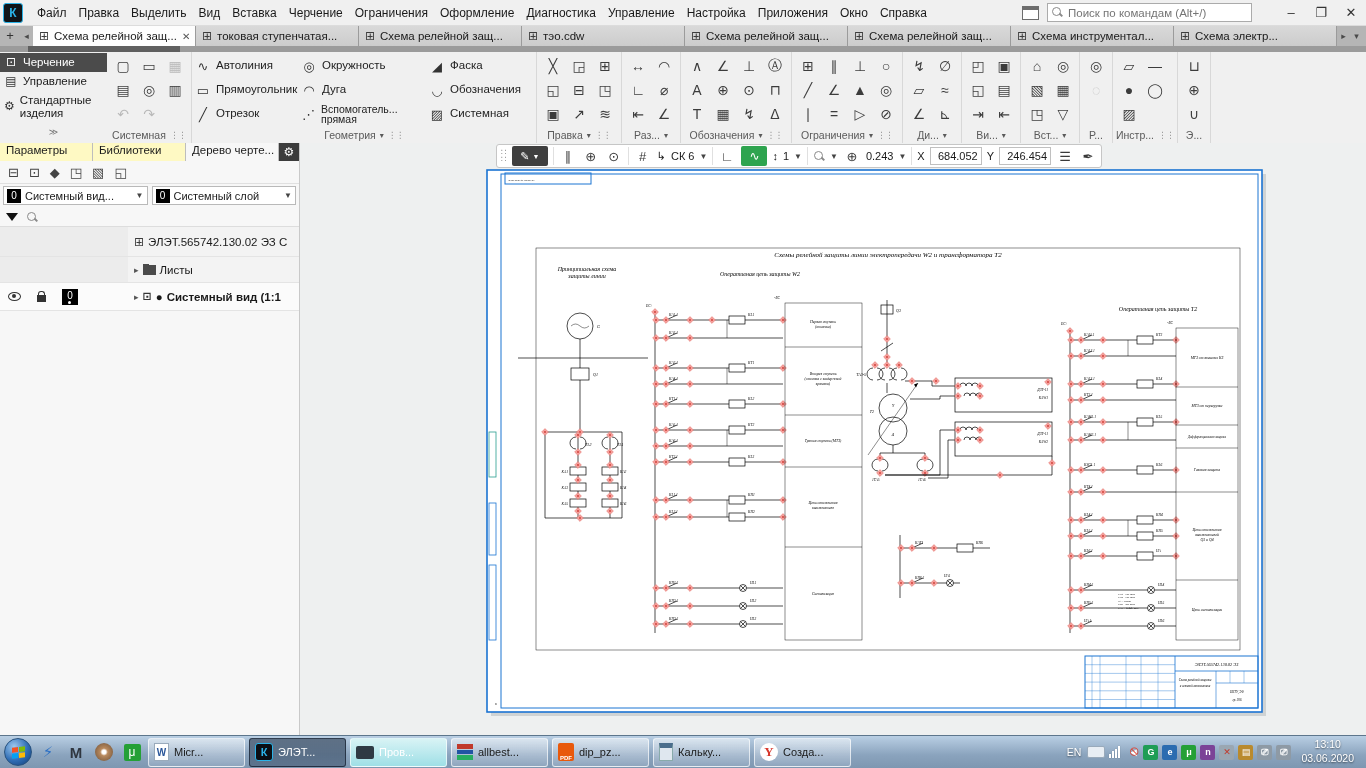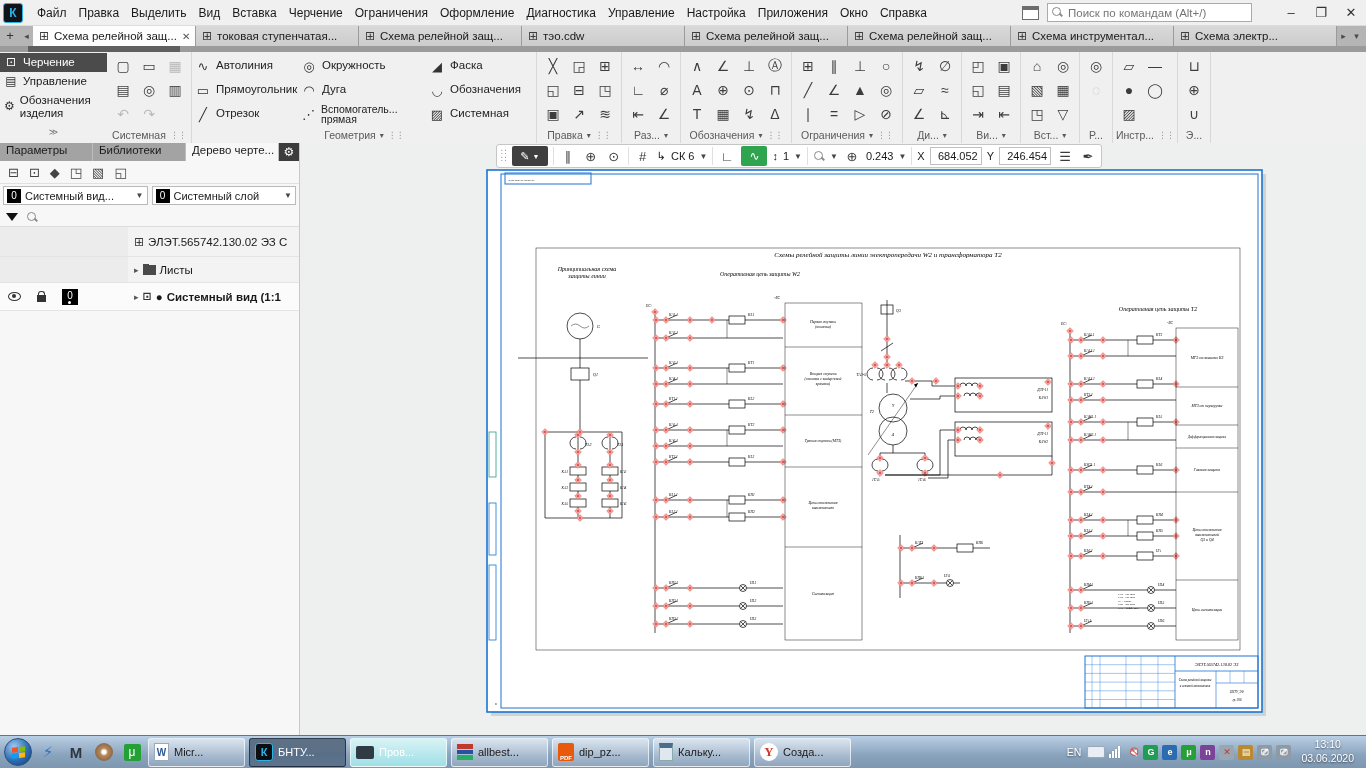--- a/index.html
+++ b/index.html
@@ -50,21 +50,21 @@
   .rlabel { height:16px; font-size:10.5px; color:#5a5a5a; display:flex; align-items:center; justify-content:center; gap:4px; }
   .rlabel .dd { font-size:8px; }
   .rlabel .grip { color:#9a9a9a; font-size:9px; letter-spacing:-1px; }
   .geogrid { display:grid; grid-template-columns:106px 128px 104px; grid-auto-rows:24px; flex:1; }
   .gtool { display:flex; align-items:center; gap:5px; font-size:11.5px; color:#222; line-height:1.0; overflow:hidden; }
   .gtool .gi { width:16px; text-align:center; font-size:13px; color:#333; }
 
   
   #leftpanel { position:absolute; left:0; top:143px; width:300px; height:592px; background:#f7f7f7; border-right:1px solid #c9c9c9; }
   #paneltabs { height:18px; display:flex; background:#cfcfcf; }
-  .ptab { flex:1; font-size:11.5px; padding:1px 6px; background:#a3a3a3; border-right:1px solid #bdbdbd; white-space:nowrap; overflow:hidden; }
+  .ptab { flex:1; font-size:11.5px; padding:1px 6px; background:#fef9c3; border-right:1px solid #bdbdbd; white-space:nowrap; overflow:hidden; }
   .ptab.active { background:#f7f7f7; }
   .pgear { width:20px; text-align:center; background:#3c3c3c; color:#fff; font-size:12px; line-height:18px; }
   #picons { height:23px; display:flex; align-items:center; gap:10px; padding:0 8px; border-bottom:1px solid #e0e0e0; }
   #picons span { font-size:13px; color:#444; }
   #pselects { height:23px; display:flex; gap:4px; padding:2px 3px; }
   .psel { flex:1; background:#fff; border:1px solid #b9b9b9; display:flex; align-items:center; gap:4px; padding:0 3px; font-size:11px; white-space:nowrap; overflow:hidden; }
   .badge0 { background:#000; color:#fff; width:14px; height:14px; text-align:center; line-height:14px; font-size:10px; flex:none; }
   .psel .dd { margin-left:auto; font-size:8px; color:#444; }
   #pfilter { height:20px; display:flex; align-items:center; gap:8px; padding:0 6px; border-bottom:1px solid #ddd; }
   .funnel { width:0; height:0; border-left:6px solid transparent; border-right:6px solid transparent; border-top:8px solid #111; }
@@ -205,21 +205,21 @@
     <div class="mode active">
       <span class="mi">⊡</span>
       <span>Черчение</span>
     </div>
     <div class="mode">
       <span class="mi">▤</span>
       <span>Управление</span>
     </div>
     <div class="mode">
       <span class="mi">⚙</span>
-      <span>Обозначения изделия</span>
+      <span>Стандартные изделия</span>
     </div>
     <div class="chev">≫</div>
   </div>
 
   <div id="ribbon">
     <div class="rgroup">
       <div class="ricons" style="grid-template-columns:repeat(3,26px);">
         <span class="ric">▢</span>
         <span class="ric">▭</span>
         <span class="ric dis">▦</span>
@@ -1069,21 +1069,21 @@
       </span>
     <span class="qicon">
         <i style="width:17px;height:17px;background:#24a036;color:#fff;display:flex;align-items:center;justify-content:center;font-style:normal;font-size:12px;border-radius:2px;">μ</i>
       </span>
     <div class="tkbtn">
       <i style="width:15px;height:18px;background:#fff;border:1px solid #9ab;color:#2b579a;font-style:normal;font-size:10px;font-weight:bold;display:flex;align-items:center;justify-content:center;">W</i>
       <span>Micr...</span>
     </div>
     <div class="tkbtn pressed">
       <i style="width:18px;height:18px;background:#0b0f14;border-radius:3px;color:#2bb3e8;border:1px solid #2bb3e8;font-style:normal;font-size:11px;font-weight:bold;display:flex;align-items:center;justify-content:center;">К</i>
-      <span>БНТУ...</span>
+      <span>ЭЛЭТ...</span>
     </div>
     <div class="tkbtn flash">
       <i style="width:18px;height:13px;background:#2f3a44;border-radius:2px;position:relative;display:block;"></i>
       <span style="color:#fff;">Пров...</span>
     </div>
     <div class="tkbtn">
       <i style="width:16px;height:16px;display:flex;flex-direction:column;gap:1px;">
           <b style="height:5px;background:#c0392b;"></b>
           <b style="height:5px;background:#2155a3;"></b>
           <b style="height:5px;background:#27ae60;"></b>

